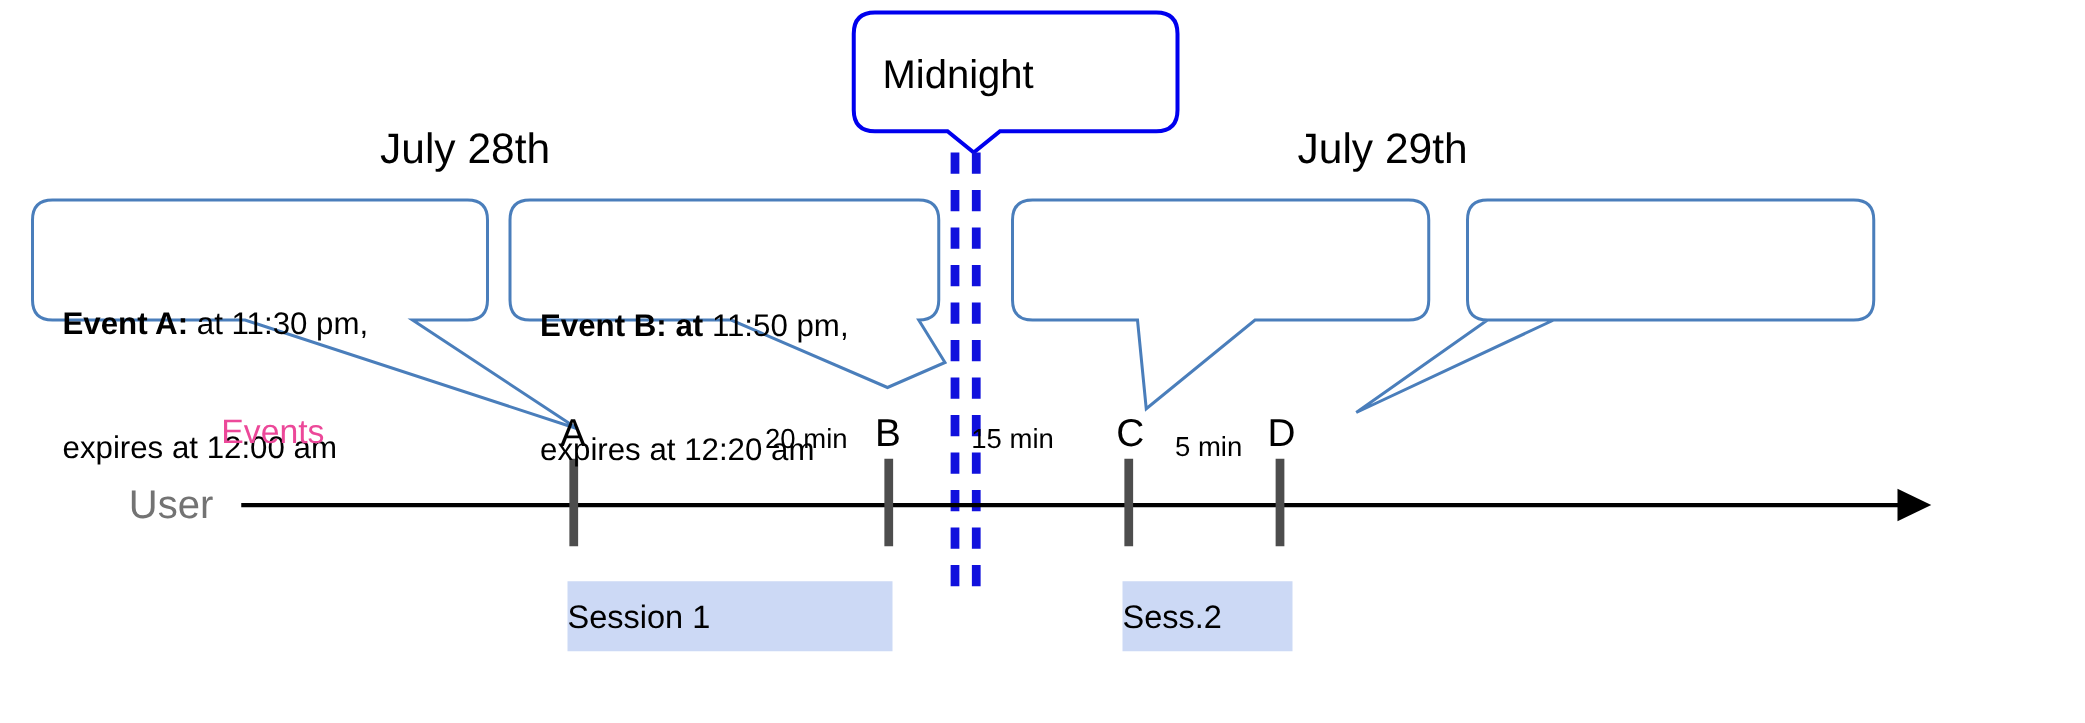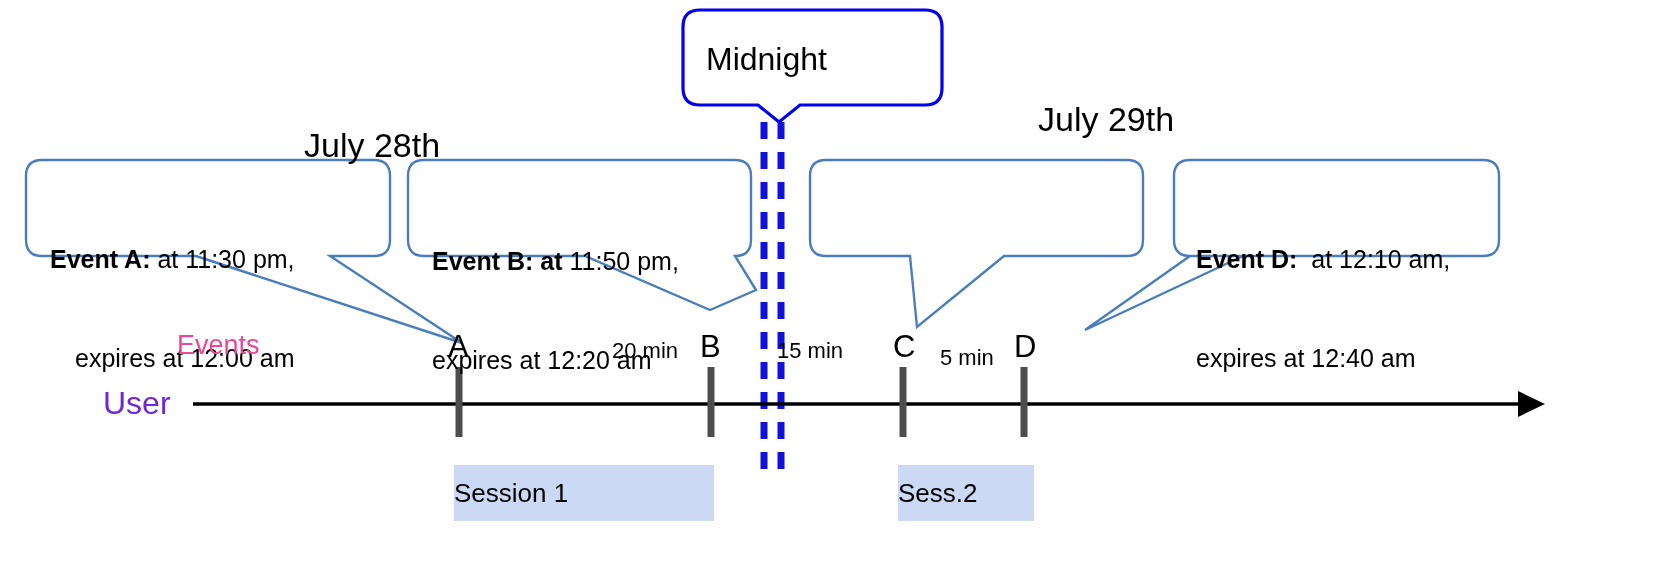--- a/index.html
+++ b/index.html
@@ -30,21 +30,21 @@
     white-space:nowrap;
   }
   .midnight-label{
     position:absolute;
     color:#000000;
     font-size:32px;
     white-space:nowrap;
   }
   .axis-label{
     position:absolute;
-    color:#6d28d9;
+    color:#737373;
     font-size:32px;
     white-space:nowrap;
   }
   .events-label{
     position:absolute;
     color:#ec4899;
     font-size:27px;
     white-space:nowrap;
   }
   .tick-label{
@@ -148,38 +148,34 @@
     <polygon points="1518,391 1545,404 1518,417" fill="#000000"></polygon>
 
     <line x1="459" y1="367" x2="459" y2="437" stroke="#4d4d4d" stroke-width="7"></line>
     <line x1="711" y1="367" x2="711" y2="437" stroke="#4d4d4d" stroke-width="7"></line>
     <line x1="903" y1="367" x2="903" y2="437" stroke="#4d4d4d" stroke-width="7"></line>
     <line x1="1024" y1="367" x2="1024" y2="437" stroke="#4d4d4d" stroke-width="7"></line>
   </svg>
 
   <div class="midnight-label" style="left:706px; top:41px;">Midnight</div>
 
-  <div class="day-label" style="left:304px; top:100px;margin-top:26px;">July 28th</div>
+  <div class="day-label" style="left:304px; top:100px;">July 28th</div>
   <div class="day-label" style="left:1038px; top:100px;">July 29th</div>
 
-  <div class="callout-text" style="left:50px; top:177px;text-align:right;">
+  <div class="callout-text" style="left:50px; top:177px;">
     <div><b>Event A:</b><span> at 11:30 pm,</span></div>
     <div>expires at 12:00 am</div>
   </div>
 
   <div class="callout-text" style="left:432px; top:179px;">
     <div><b>Event B: at</b><span> 11:50 pm,</span></div>
     <div>expires at 12:20 am</div>
   </div>
 
 
-  <div class="callout-text" style="left:1196px; top:177px;">
-    <div><b>Event D:</b><span>  at 12:10 am,</span></div>
-    <div>expires at 12:40 am</div>
-  </div>
 
   <div class="events-label" style="left:177px; top:330px;">Events</div>
   <div class="axis-label" style="left:103px; top:385px;">User</div>
 
   <div class="tick-label" style="left:448px; top:329px;">A</div>
   <div class="tick-label" style="left:700px; top:329px;">B</div>
   <div class="tick-label" style="left:893px; top:329px;">C</div>
   <div class="tick-label" style="left:1014px; top:329px;">D</div>
 
   <div class="gap-label" style="left:612px; top:338px;">20 min</div>

